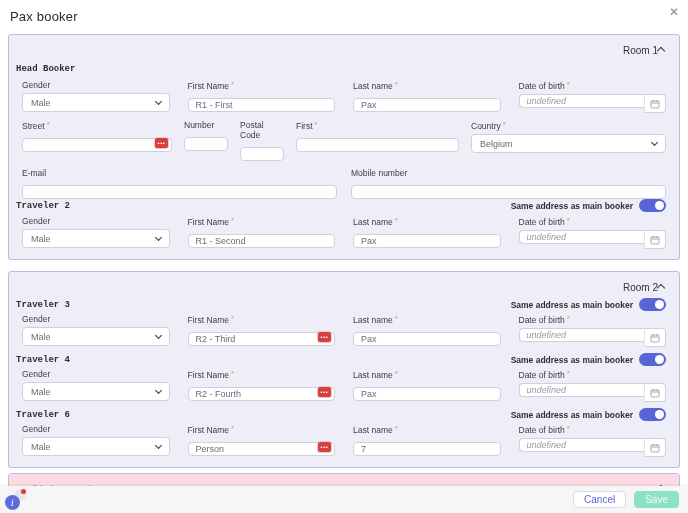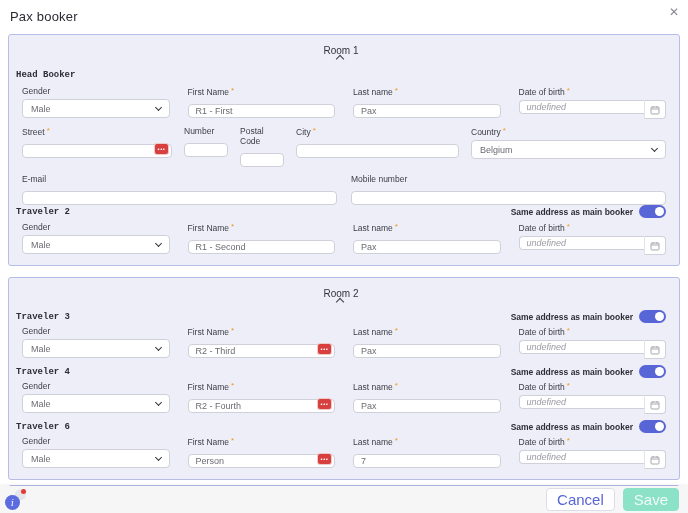--- a/index.html
+++ b/index.html
@@ -4,21 +4,21 @@
 <style>
   * { box-sizing: border-box; margin: 0; padding: 0; }
   html,body { width:688px; height:513px; }
   body { font-family:"Liberation Sans", sans-serif; background:#fff; position:relative; overflow:hidden; }
 
   .dlg-header { padding:9px 10px 10px; }
   .dlg-title { font-size:13px; color:#2b2b33; letter-spacing:.2px; }
   .close-btn { position:absolute; top:6px; right:9px; font-size:12px; color:#8a8a92; cursor:pointer; line-height:1; }
 
   .panel { margin:0 8px 11px; border:1px solid #b6bde7; border-radius:3px; background:#edeef8; padding:8px 13px 10px; }
-  .panel-title-row { display:flex; justify-content:flex-end; align-items:center; margin:2px 0 2px -6px;flex-direction:column; }
+  .panel-title-row { display:flex; justify-content:flex-end; align-items:center; margin:2px 0 2px -6px; }
   .panel-title { font-size:10px; color:#33333b; }
   .chev-up { width:6px; height:6px; border-left:1.6px solid #3a3a42; border-top:1.6px solid #3a3a42; transform:rotate(45deg); display:inline-block; margin-right:2px; cursor:pointer; }
   .chev-down { width:5px; height:5px; border-right:1.5px solid #33333b; border-bottom:1.5px solid #33333b; transform:rotate(45deg); display:inline-block; margin-top:-2px; }
 
   .section-label { font-weight:bold; font-size:9px; color:#2e2e36; margin:8px 0 0 -6px;font-family:Liberation Mono, monospace; }
   .trav-header { display:flex; justify-content:space-between; align-items:center; margin-top:0; }
   .toggle-wrap { display:flex; align-items:center; }
   .toggle-label { font-size:8.5px; color:#2e2e36; font-weight:bold; }
   .toggle { width:27px; height:13px; border-radius:7px; background:#5865d6; position:relative; margin-left:6px; cursor:pointer; }
   .toggle .knob { position:absolute; right:2px; top:2px; width:9px; height:9px; border-radius:50%; background:#fff; }
@@ -40,21 +40,21 @@
 
   .dob { display:flex;justify-content:space-between; }
   .dob .tinput { flex:1; border-radius:4px 0 0 4px; border-right:none; }
   .cal-btn { width:22px; height:19px; border:1px solid #cfd0da; border-left:1px solid #e3e3ec; border-radius:0 4px 4px 0; background:#fff; display:flex; align-items:center; justify-content:center; cursor:pointer; }
 
   .validation-panel { margin:0 8px 0; border:1px solid #b6bde7; border-radius:3px; background:#fff; overflow:hidden; }
   .validation-header { background:#fbdbe1; display:flex; justify-content:space-between; align-items:center; padding:9px 13px 10px; cursor:pointer; }
   .validation-title { color:#e23a52; font-size:9.5px; }
 
   .footer { position:absolute; left:0; right:0; bottom:0; height:27px; background:#f6f6f7; display:flex; align-items:center; justify-content:flex-end; gap:8px; padding:0 9px; box-shadow:0 -1px 3px rgba(0,0,0,.08); }
-  .btn { font-size:15px; border-radius:4px; padding:2px 10px; font-family:"Liberation Sans", sans-serif; cursor:pointer; }
+  .btn { font-size:10px; border-radius:4px; padding:2px 10px; font-family:"Liberation Sans", sans-serif; cursor:pointer; }
   .btn-cancel { background:#fff; border:1px solid #dddde8; color:#5865d6; }
   .btn-save { background:#8be2c6; border:1px solid #8be2c6; color:#f0fbf7; }
 
   .info-widget { position:absolute; left:5px; bottom:3px; width:24px; height:21px; }
   .gray-circle { position:absolute; right:3px; top:0; width:11px; height:11px; border-radius:50%; background:#e6e6e8; }
   .red-dot { position:absolute; right:3px; top:0; width:5px; height:5px; border-radius:50%; background:#e23a3a; }
   .blue-circle { position:absolute; left:0; bottom:0; width:15px; height:15px; border-radius:50%; background:#5b6ce0; color:#fff; font-size:9px; font-style:italic; font-family:"DejaVu Serif", serif; display:flex; align-items:center; justify-content:center; }
 </style>
 </head>
 <body>
@@ -114,21 +114,21 @@
     </div>
     <div class="field">
       <label><span>Number</span></label>
       <input class="tinput" value="" style="">
     </div>
     <div class="field">
       <label><span>Postal Code</span></label>
       <input class="tinput" value="" style="">
     </div>
     <div class="field">
-      <label><span>City</span><span class="req">*</span></label>
+      <label><span>First</span><span class="req">*</span></label>
       <input class="tinput" value="" style="">
     </div>
     <div class="field">
       <label><span>Country</span><span class="req">*</span></label>
       <div class="select">
         <span>Belgium</span>
         <span class="chev-down"></span>
       </div>
     </div>
   </div>

